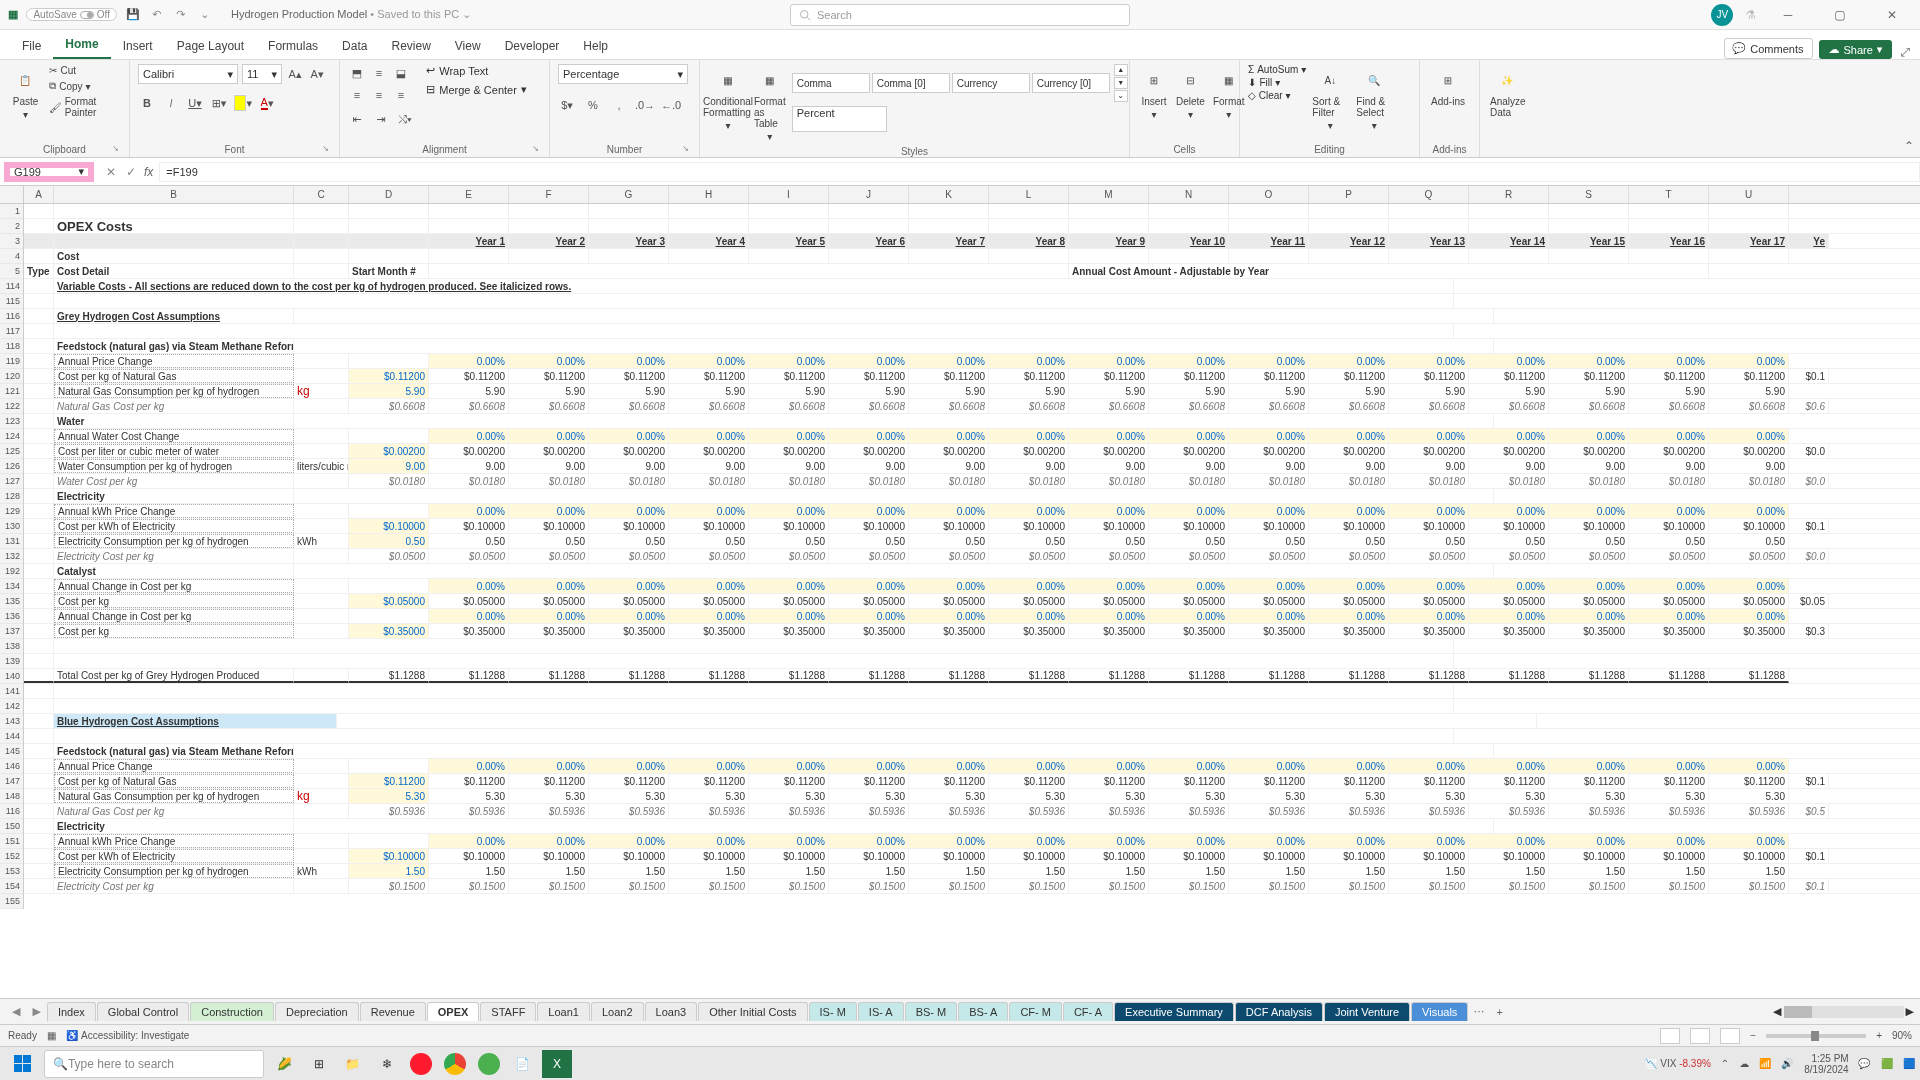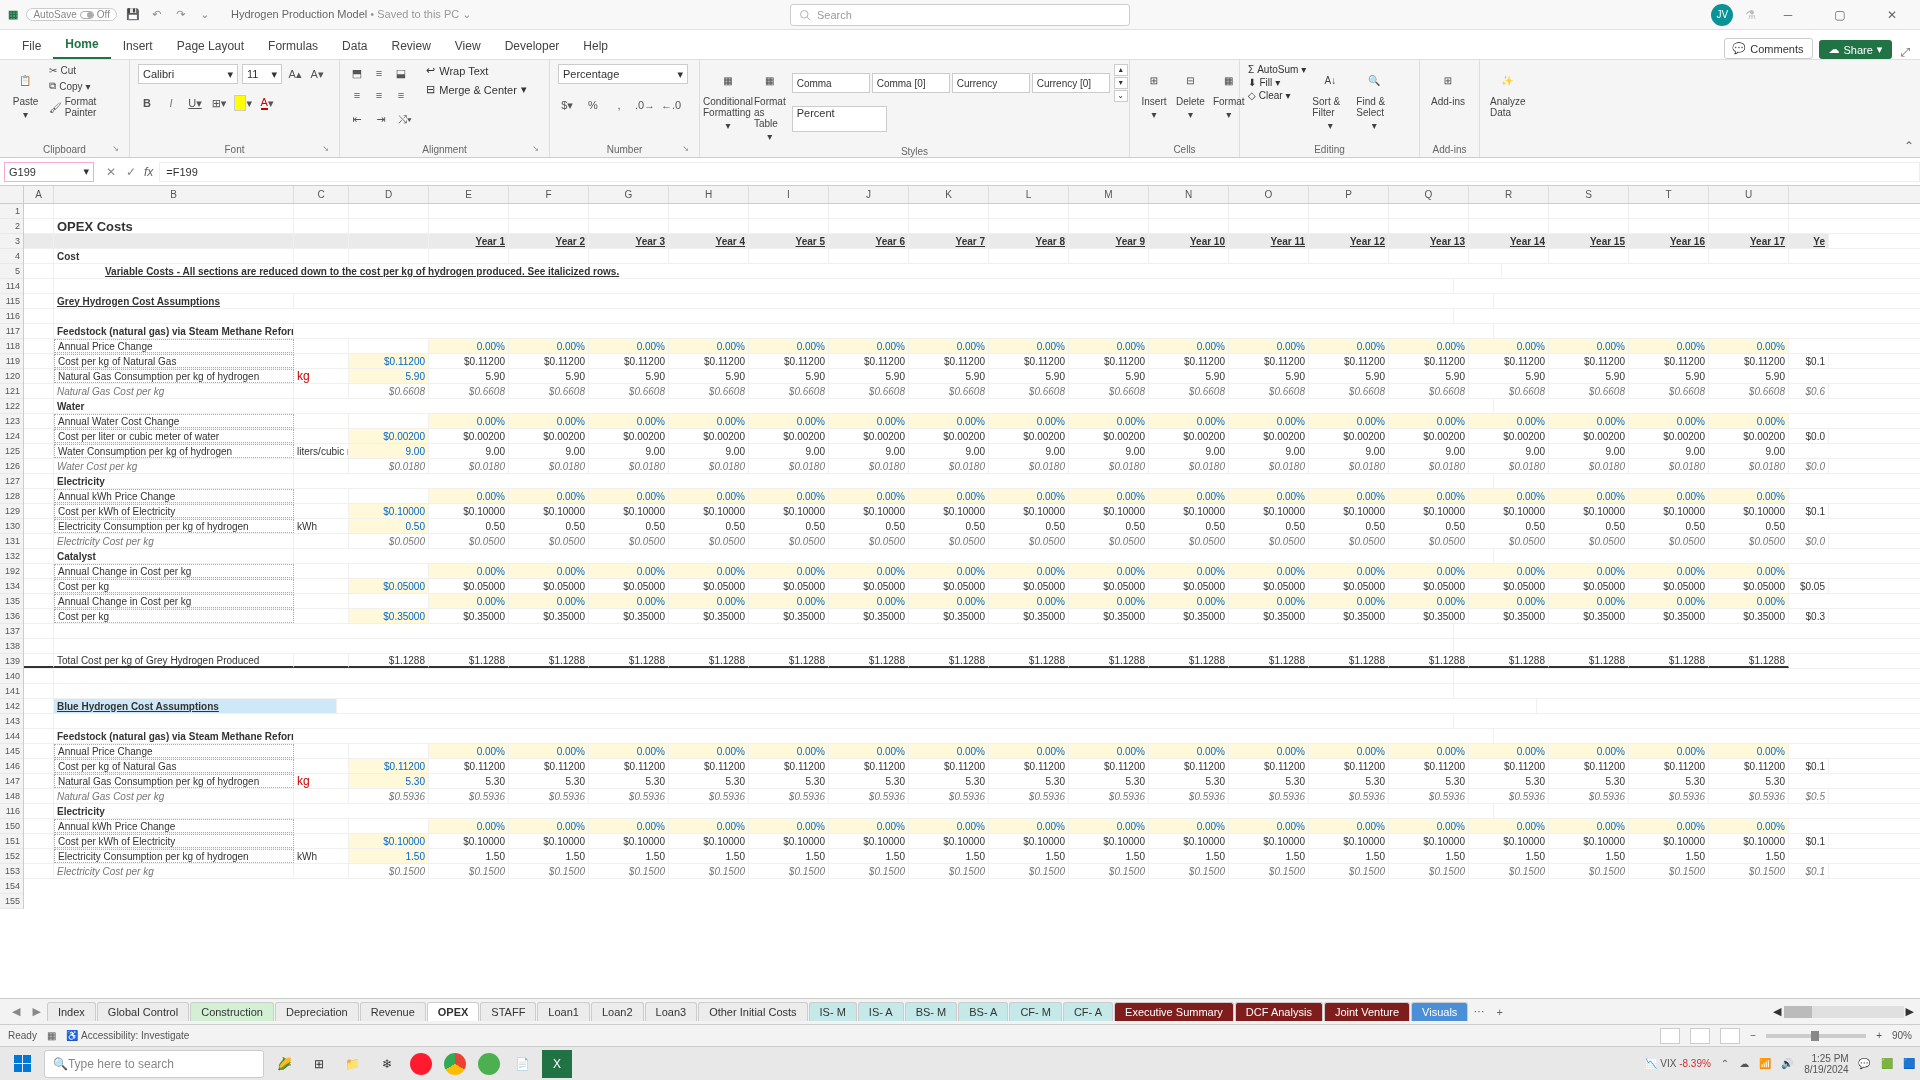--- a/index.html
+++ b/index.html
@@ -54,21 +54,21 @@
 .style-cell { width:78px; height:20px; border:1px solid #ccc; background:#fff; font-size:10px; display:flex; align-items:center; padding:0 4px; }
 .style-input { width:95px; height:26px; border:1px solid #ccc; background:#fff; font-size:11px; padding:0 4px; margin-top:4px; }
 .style-scroll { width:14px; display:flex; flex-direction:column; gap:1px; margin-left:2px; }
 .style-scroll div { height:12px; border:1px solid #ccc; background:#fff; font-size:8px; text-align:center; }
 .editing-col { display:flex; flex-direction:column; gap:2px; font-size:10px; }
 .editing-col div { display:flex; align-items:center; gap:3px; }
 .collapse-caret { position:absolute; right:6px; bottom:4px; color:#666; }
 
 
 .fbar { height:28px; background:#fff; border-bottom:1px solid #ccc; display:flex; align-items:center; }
-.namebox { width:90px; height:20px; border:1px solid #f9a8d4; margin:0 4px; padding:0 4px; font-size:11px; display:flex; align-items:center; justify-content:space-between; }
+.namebox { width:90px; height:20px; border:6px solid #f9a8d4; margin:0 4px; padding:0 4px; font-size:11px; display:flex; align-items:center; justify-content:space-between; }
 .fbar .fxbtns { display:flex; gap:2px; margin:0 4px; color:#888; }
 .fbar .fxbtns span { width:18px; text-align:center; }
 .fbar .fx { font-style:italic; color:#666; margin-right:6px; }
 .formula-input { flex:1; height:20px; border:1px solid #eee; padding:0 6px; font-size:11px; display:flex; align-items:center; }
 
 
 .grid-wrap { position:relative; height:calc(1080px - 30px - 30px - 98px - 28px - 26px - 22px - 34px); background:#fff; overflow:hidden; }
 .colheads { height:18px; display:flex; background:#f3f3f3; border-bottom:1px solid #ccc; font-size:10px; color:#555; }
 .colheads .rowhead-spacer { width:24px; border-right:1px solid #ccc; }
 .colheads .ch { border-right:1px solid #ddd; display:flex; align-items:center; justify-content:center; }
@@ -91,21 +91,21 @@
 .caret-mark { color:#c00; font-size:12px; }
 .bluebg { background:#cfe8f7; }
 
 
 .tabstrip { height:26px; background:#f3f3f3; border-top:1px solid #ccc; display:flex; align-items:center; font-size:11px; padding:0 6px; position:relative; }
 .tabstrip .navarr { color:#888; padding:0 6px; }
 .sheet-tab { padding:3px 10px; border:1px solid #ccc; border-bottom:none; background:#ececec; margin-right:1px; border-radius:3px 3px 0 0; cursor:pointer; }
 .sheet-tab.active { background:#fff; font-weight:600; }
 .sheet-tab.green { background:#d4f0d4; }
 .sheet-tab.teal { background:#c5e8e8; }
-.sheet-tab.purple-solid { background:#7f1d1d; color:#fff; }
+.sheet-tab.purple-solid { background:#0c4a6e; color:#fff; }
 .sheet-tab.blue { background:#4a8fd8; color:#fff; }
 .tabstrip .plus { padding:0 8px; color:#666; }
 .tabstrip .dots { color:#666; padding:0 4px; }
 .hscroll { margin-left:auto; display:flex; align-items:center; gap:2px; }
 .hscroll .track { width:120px; height:12px; background:#e0e0e0; position:relative; }
 .hscroll .thumb { position:absolute; left:0; width:28px; height:12px; background:#bbb; }
 
 
 .status { height:22px; background:#f3f3f3; border-top:1px solid #ccc; display:flex; align-items:center; font-size:10px; color:#555; padding:0 8px; }
 .status .left { display:flex; gap:10px; align-items:center; }
@@ -491,22 +491,30 @@
           <div class="c rt " style="width: 80px;"></div>
           <div class="c rt " style="width: 80px;"></div>
           <div class="c rt " style="width: 80px;"></div>
           <div class="c rt " style="width: 80px;"></div>
           <div class="c rt " style="width: 80px;"></div>
           <div class="c rt " style="width: 80px;"></div>
           <div class="c rt " style="width: 80px;"></div>
           <div class="c rt " style="width: 80px;"></div>
         </div>
         <div class="r ">
-          <div class="c " style="width: 30px;"></div>
-          <div class="c hdr underln" style="width: 1400px; margin-left: 48px;">Variable Costs - All sections are reduced down to the cost per kg of hydrogen produced. See italicized rows.</div>
+          <div class="c hdr" style="width: 30px;">Type</div>
+          <div class="c hdr" style="width: 240px;">Cost Detail</div>
+          <div class="c " style="width: 55px;"></div>
+          <div class="c hdr" style="width: 80px;">Start Month #</div>
+          <div class="c " style="width: 640px;"></div>
+          <div class="c hdr" style="width: 640px;">Annual Cost Amount - Adjustable by Year</div>
+        </div>
+        <div class="r ">
+          <div class="c " style="width: 30px;"></div>
+          <div class="c hdr underln" style="width: 1400px;">Variable Costs - All sections are reduced down to the cost per kg of hydrogen produced. See italicized rows.</div>
         </div>
         <div class="r ">
           <div class="c " style="width: 30px;"></div>
           <div class="c " style="width: 1400px;"></div>
         </div>
         <div class="r ">
           <div class="c " style="width: 30px;"></div>
           <div class="c hdr underln" style="width: 240px;">Grey Hydrogen Cost Assumptions</div>
           <div class="c " style="width: 1200px;"></div>
         </div>

